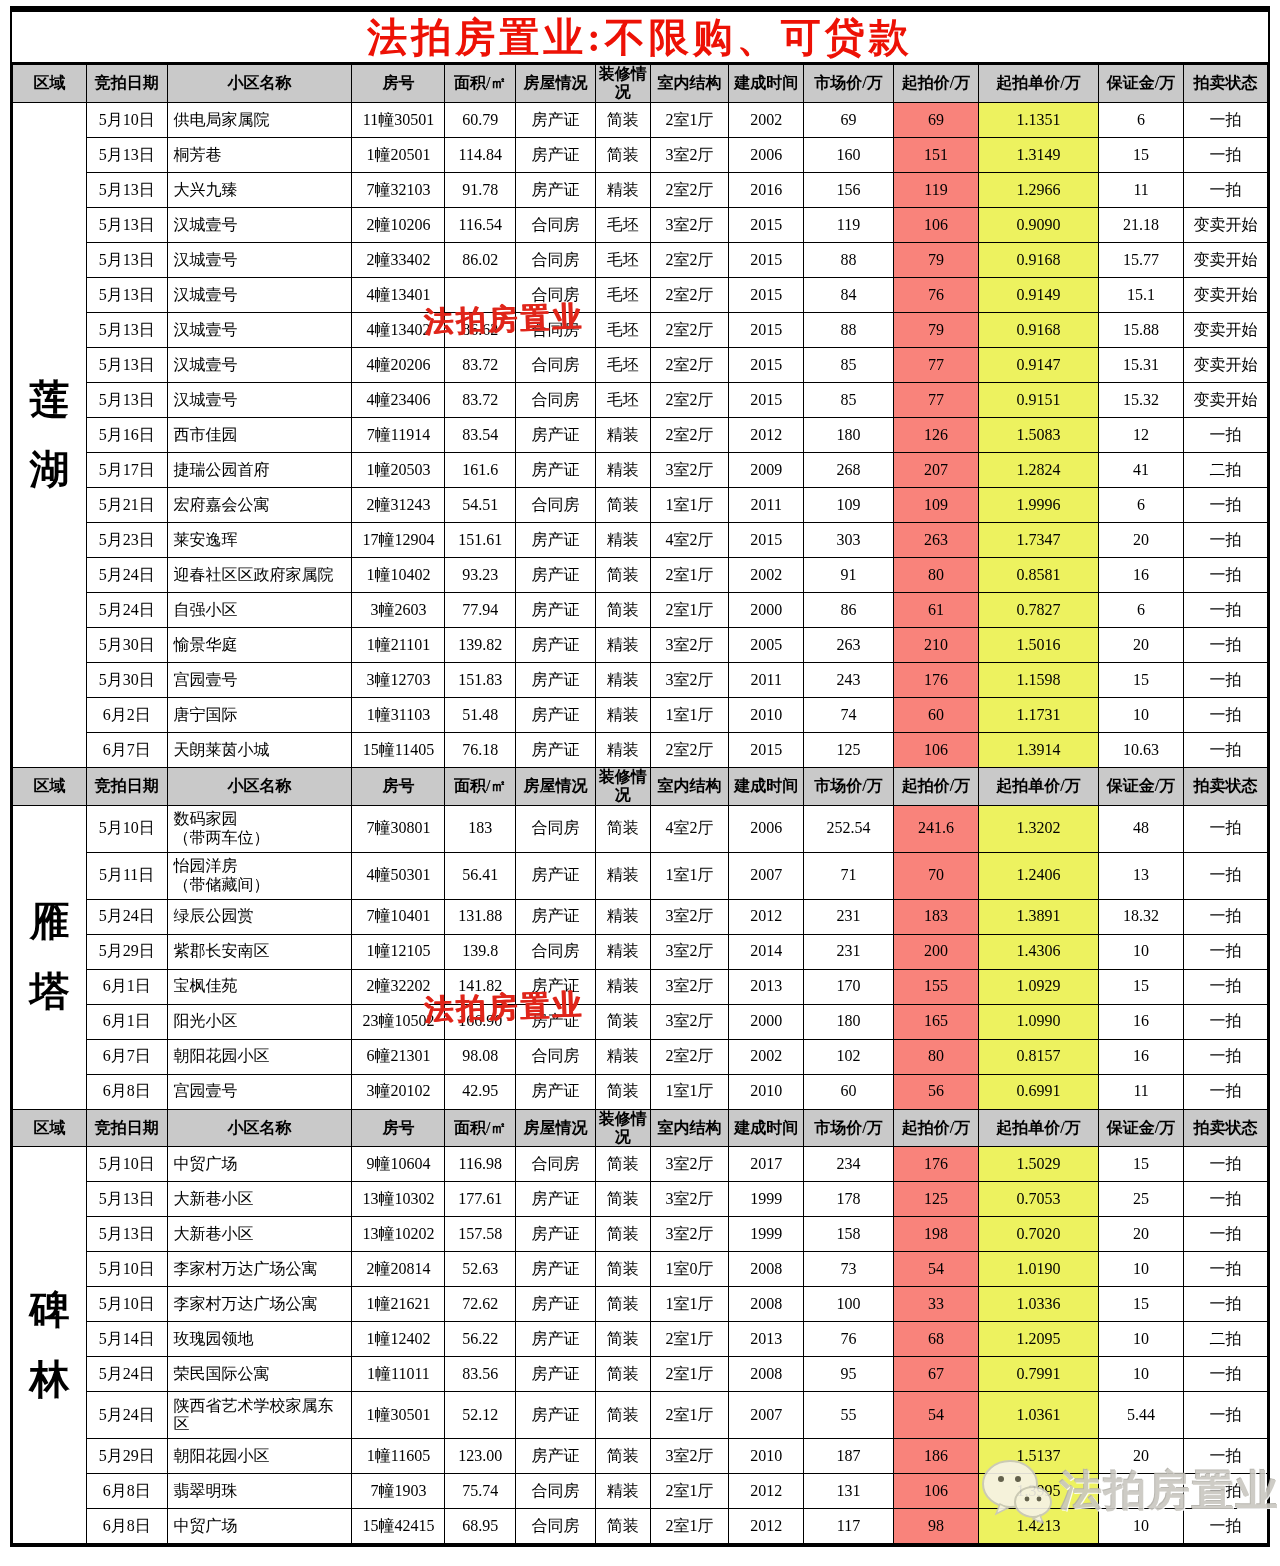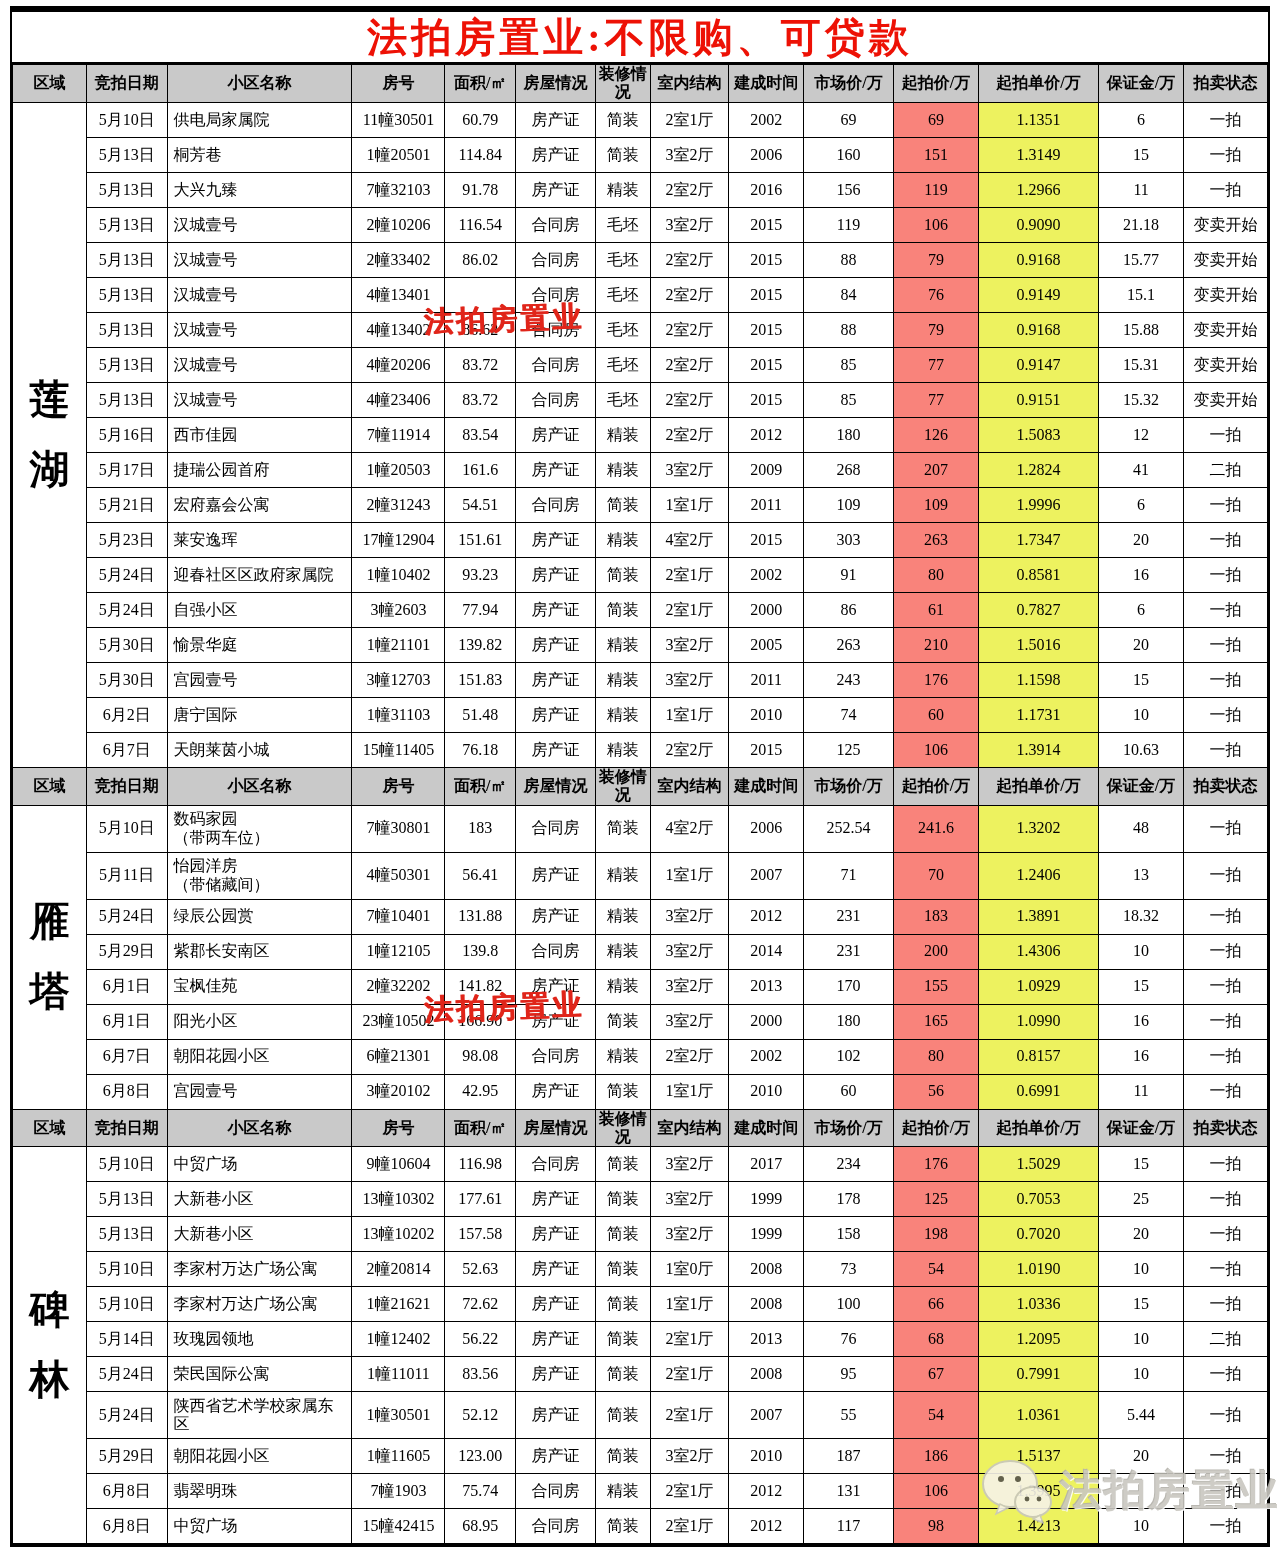--- a/index.html
+++ b/index.html
@@ -582,21 +582,21 @@
           <tr>
             <td class="c0">5月10日</td>
             <td class="c1">李家村万达广场公寓</td>
             <td class="c2">1幢21621</td>
             <td class="c3">72.62</td>
             <td class="c4">房产证</td>
             <td class="c5">简装</td>
             <td class="c6">1室1厅</td>
             <td class="c7">2008</td>
             <td class="c8">100</td>
-            <td class="c9">66</td>
+            <td class="c9">33</td>
             <td class="c10">1.0336</td>
             <td class="c11">15</td>
             <td class="c12">一拍</td>
           </tr>
           <tr>
             <td class="c0">5月14日</td>
             <td class="c1">玫瑰园领地</td>
             <td class="c2">1幢12402</td>
             <td class="c3">56.22</td>
             <td class="c4">房产证</td>

